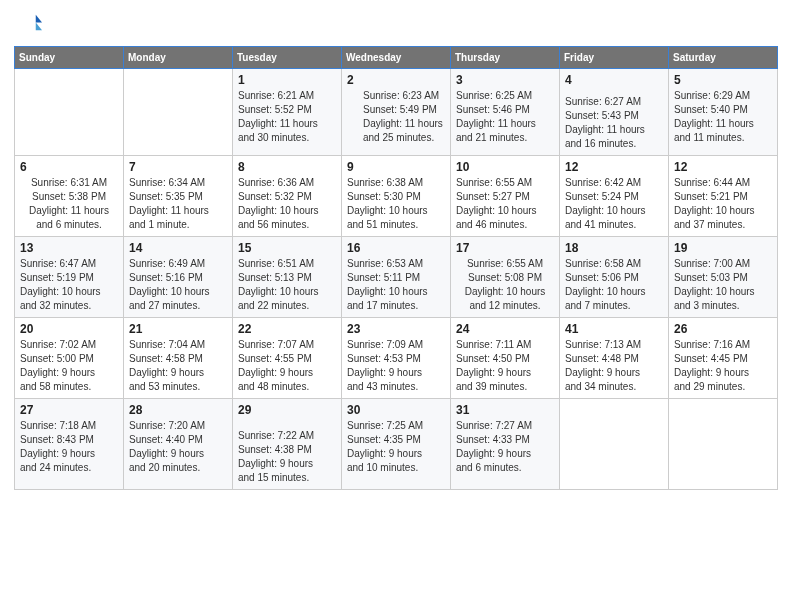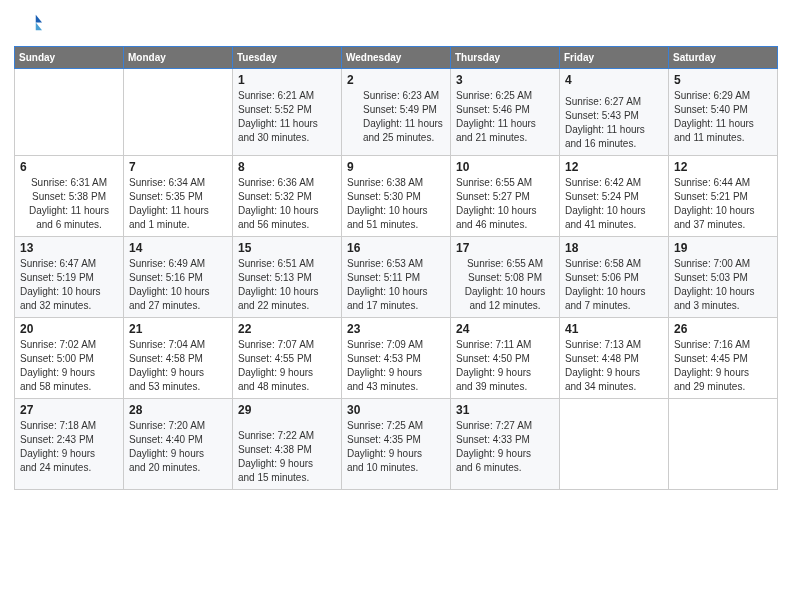--- a/index.html
+++ b/index.html
@@ -326,21 +326,21 @@
             <div class="day-info" style="white-space: pre-line;">Sunrise: 7:16 AM
 Sunset: 4:45 PM
 Daylight: 9 hours
 and 29 minutes.</div>
           </td>
         </tr>
         <tr>
           <td>
             <span class="day-num">27</span>
             <div class="day-info" style="white-space: pre-line;">Sunrise: 7:18 AM
-Sunset: 2:43 PM
+Sunset: 8:43 PM
 Daylight: 9 hours
 and 24 minutes.</div>
           </td>
           <td>
             <span class="day-num">28</span>
             <div class="day-info" style="white-space: pre-line;">Sunrise: 7:20 AM
 Sunset: 4:40 PM
 Daylight: 9 hours
 and 20 minutes.</div>
           </td>

